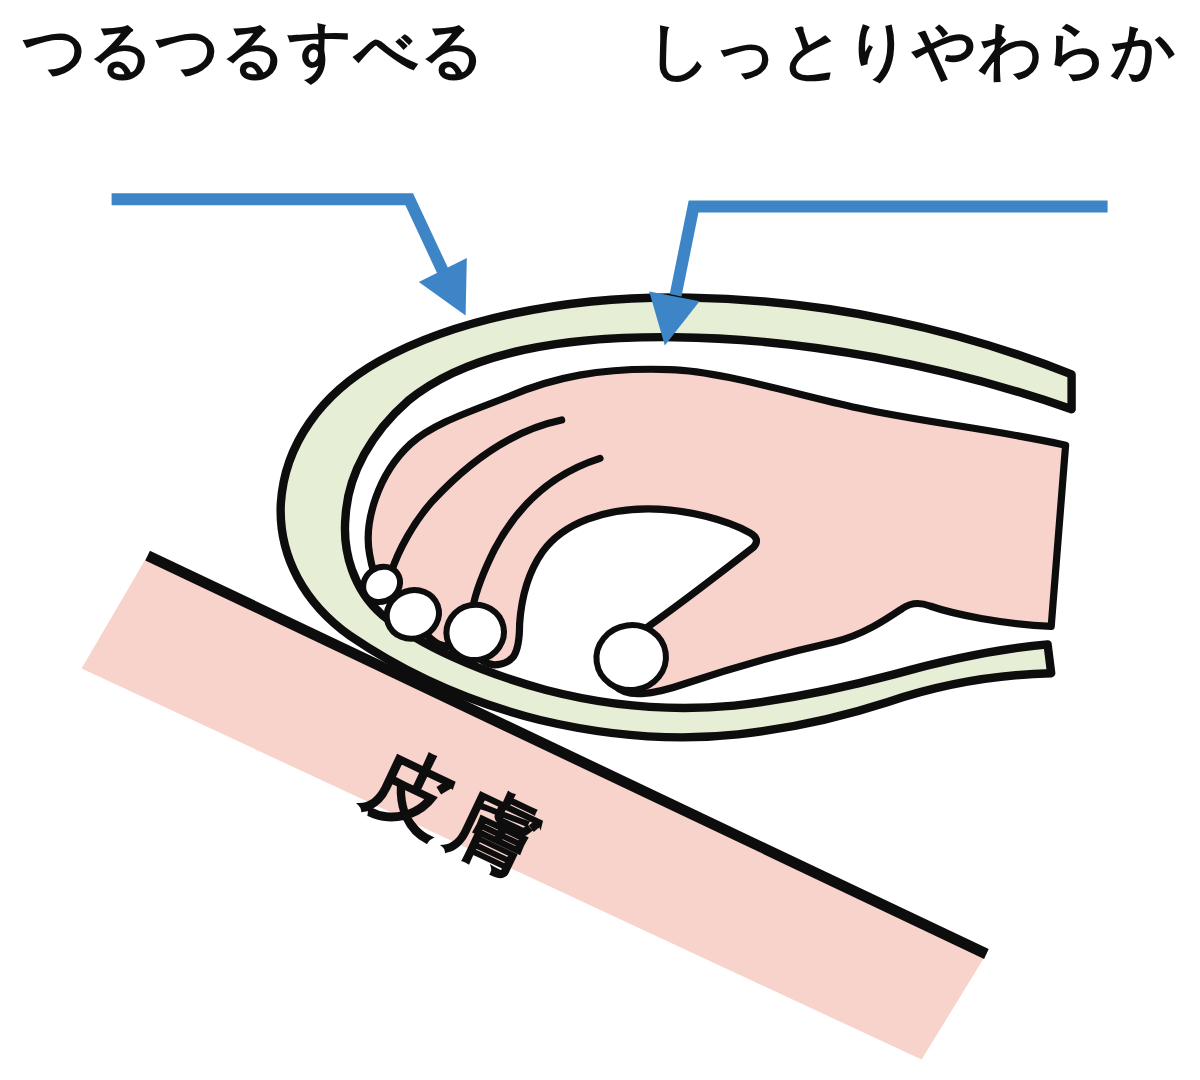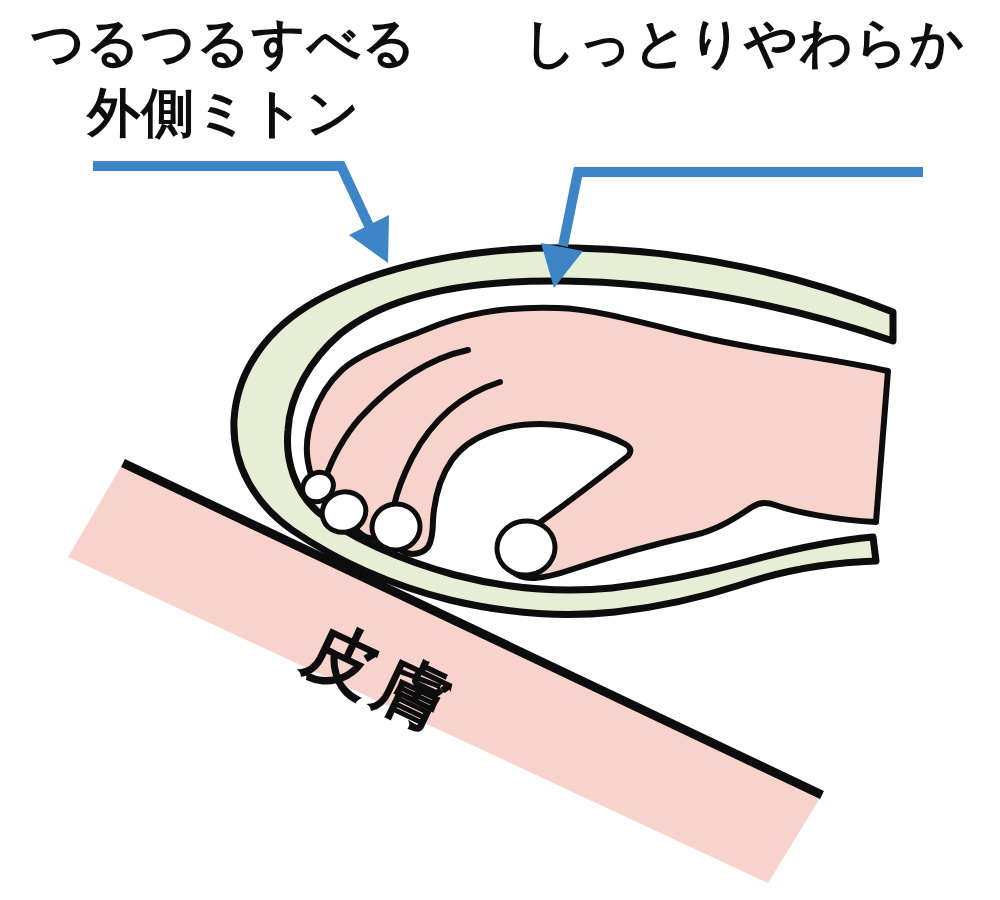--- a/index.html
+++ b/index.html
@@ -96,23 +96,22 @@
     <g>
       <path class="leader" d="M93,166 L341,166 L370,228"></path>
       <polygon class="leader-head" points="388,263 349,235 389,215"></polygon>
     </g>
     <g>
       <path class="leader" d="M923,172 L578,172 L563,246"></path>
       <polygon class="leader-head" points="554,288 541,243 583,251"></polygon>
     </g>
   </svg>
 
-  <div class="callout" style="left:24px;top:8px;width:400px;">
+  <div class="callout" style="left:12px;top:8px;width:400px;">
     <span class="cline">つるつるすべる</span>
-    <span class="cline">外側ミトン</span>
   </div>
 
-  <div class="callout" style="left:504px;top:8px;width:480px;">
+  <div class="callout" style="left:520px;top:8px;width:480px;">
     <span class="cline">しっとりやわらか</span>
   </div>
 
   <div class="skin-label">皮膚</div>
 </div>
 
 </body></html>

